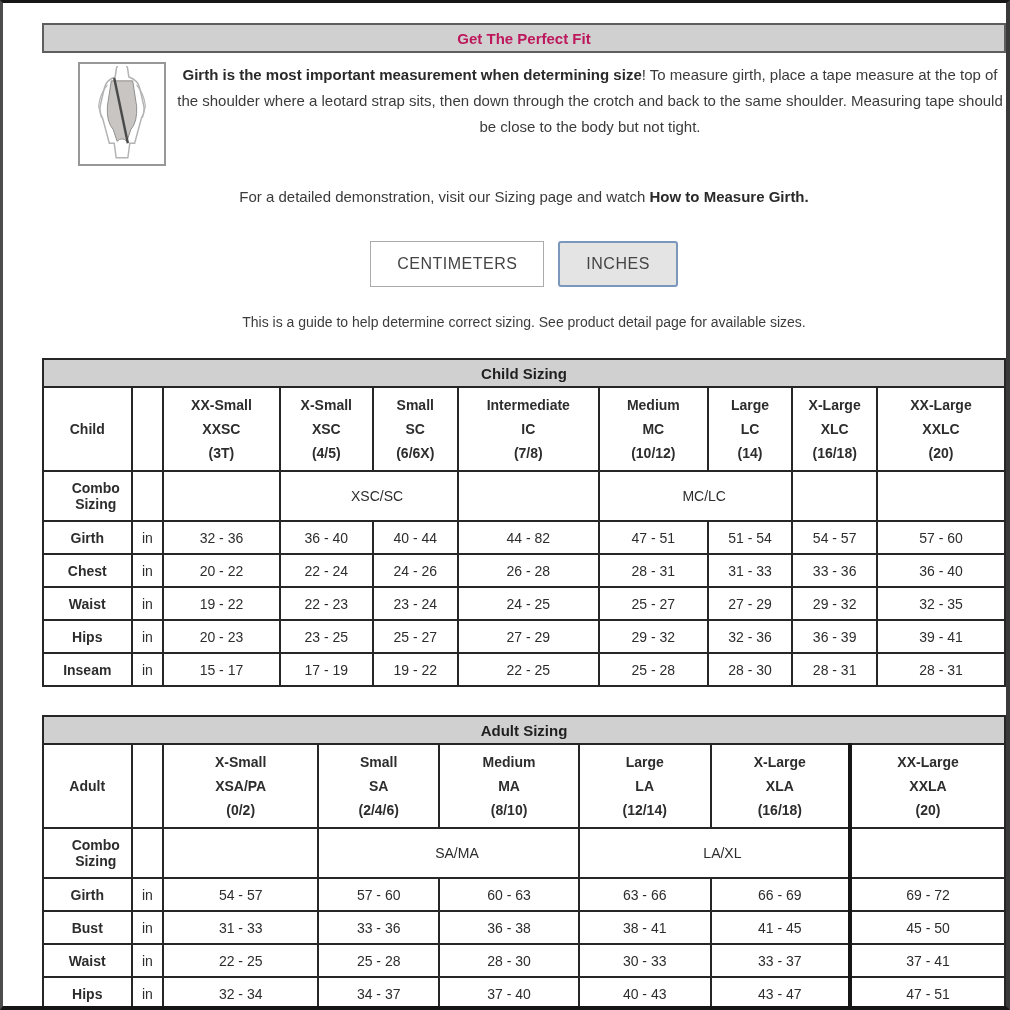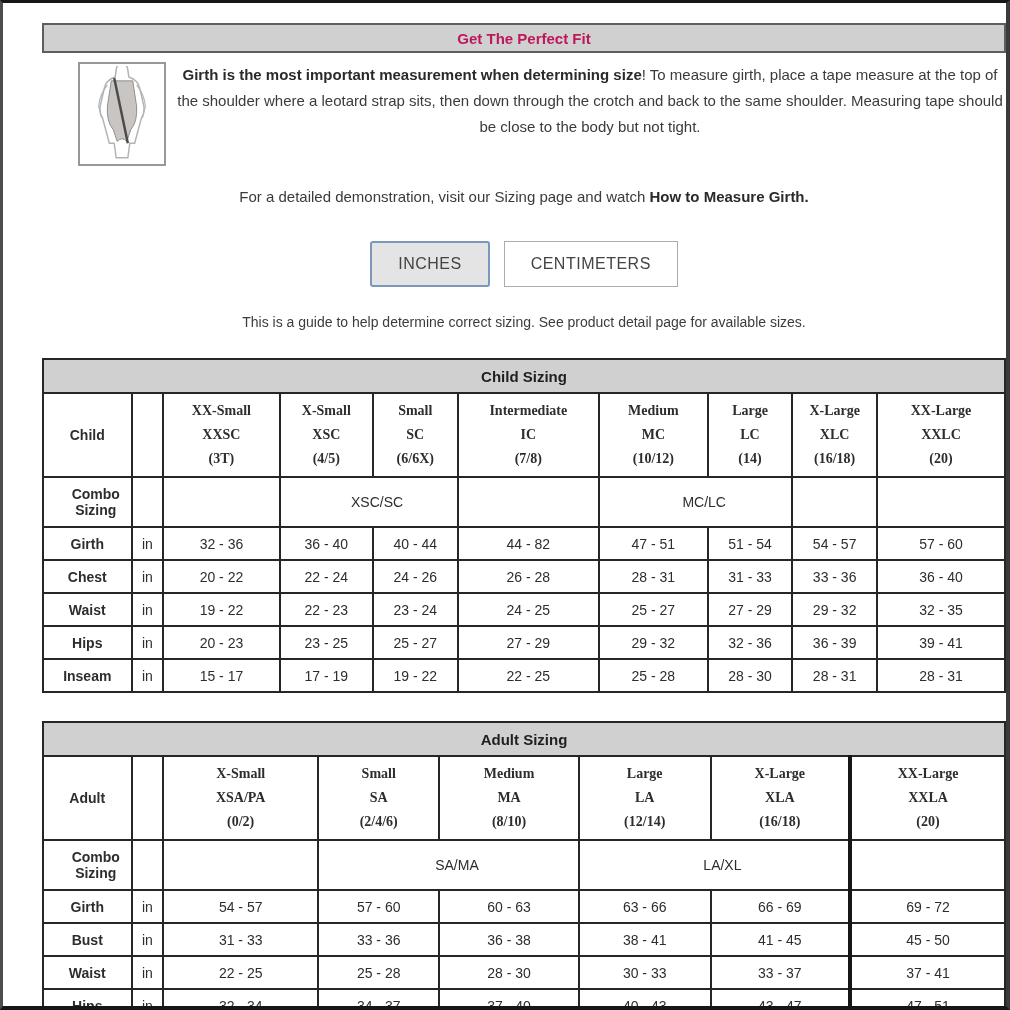--- a/index.html
+++ b/index.html
@@ -50,24 +50,24 @@
   table.size-table {
     border-collapse:collapse; width:100%; margin-top:28px;
     font-size:14px; color:#2d2d2d; table-layout:fixed;
   }
   .size-table td {
     border:2px solid #262626; text-align:center; vertical-align:middle;
     padding:2px 3px; background:#fff;
   }
   .size-table td.title-cell {
     background:#d0d0d0; font-weight:bold; font-size:15px;
-    height:34px; color:#1f1f1f;
+    height:28px; color:#1f1f1f;
   }
   .size-table .hdr td { height:84px; font-weight:bold; }
-  .size-table .hdr .ln { display:block; line-height:24px;font-family:Liberation Serif, serif; }
+  .size-table .hdr .ln { display:block; line-height:24px; }
   .size-table .combo td { height:50px;padding-left:20px; }
   .size-table .data td  { height:33px; }
   .size-table td.lbl { font-weight:bold;border-radius:18px; }
   .adult-table td.thick-left { border-left:4px solid #161616; }
 </style>
 </head>
 <body>
 
 <div class="content">
 
@@ -87,25 +87,25 @@
     <div class="intro">
       <b>Girth is the most important measurement when determining size</b><span>! To measure girth, place a tape measure at the top of the shoulder where a leotard strap sits, then down through the crotch and back to the same shoulder. Measuring tape should be close to the body but not tight.</span>
     </div>
   </div>
 
   <div class="demo-line">
     <span>For a detailed demonstration, visit our Sizing page and watch </span><b>How to Measure Girth.</b>
   </div>
 
   <div class="buttons">
+    <div class="btn btn-cm">
+      <span>CENTIMETERS</span>
+    </div>
     <div class="btn btn-inches">
       <span>INCHES</span>
-    </div>
-    <div class="btn btn-cm">
-      <span>CENTIMETERS</span>
     </div>
   </div>
 
   <div class="note">This is a guide to help determine correct sizing. See product detail page for available sizes.</div>
 
   <table class="size-table child-table">
     <colgroup>
       <col style="width:9.2%">
         <col style="width:3.3%">
         <col style="width:12.1%">

